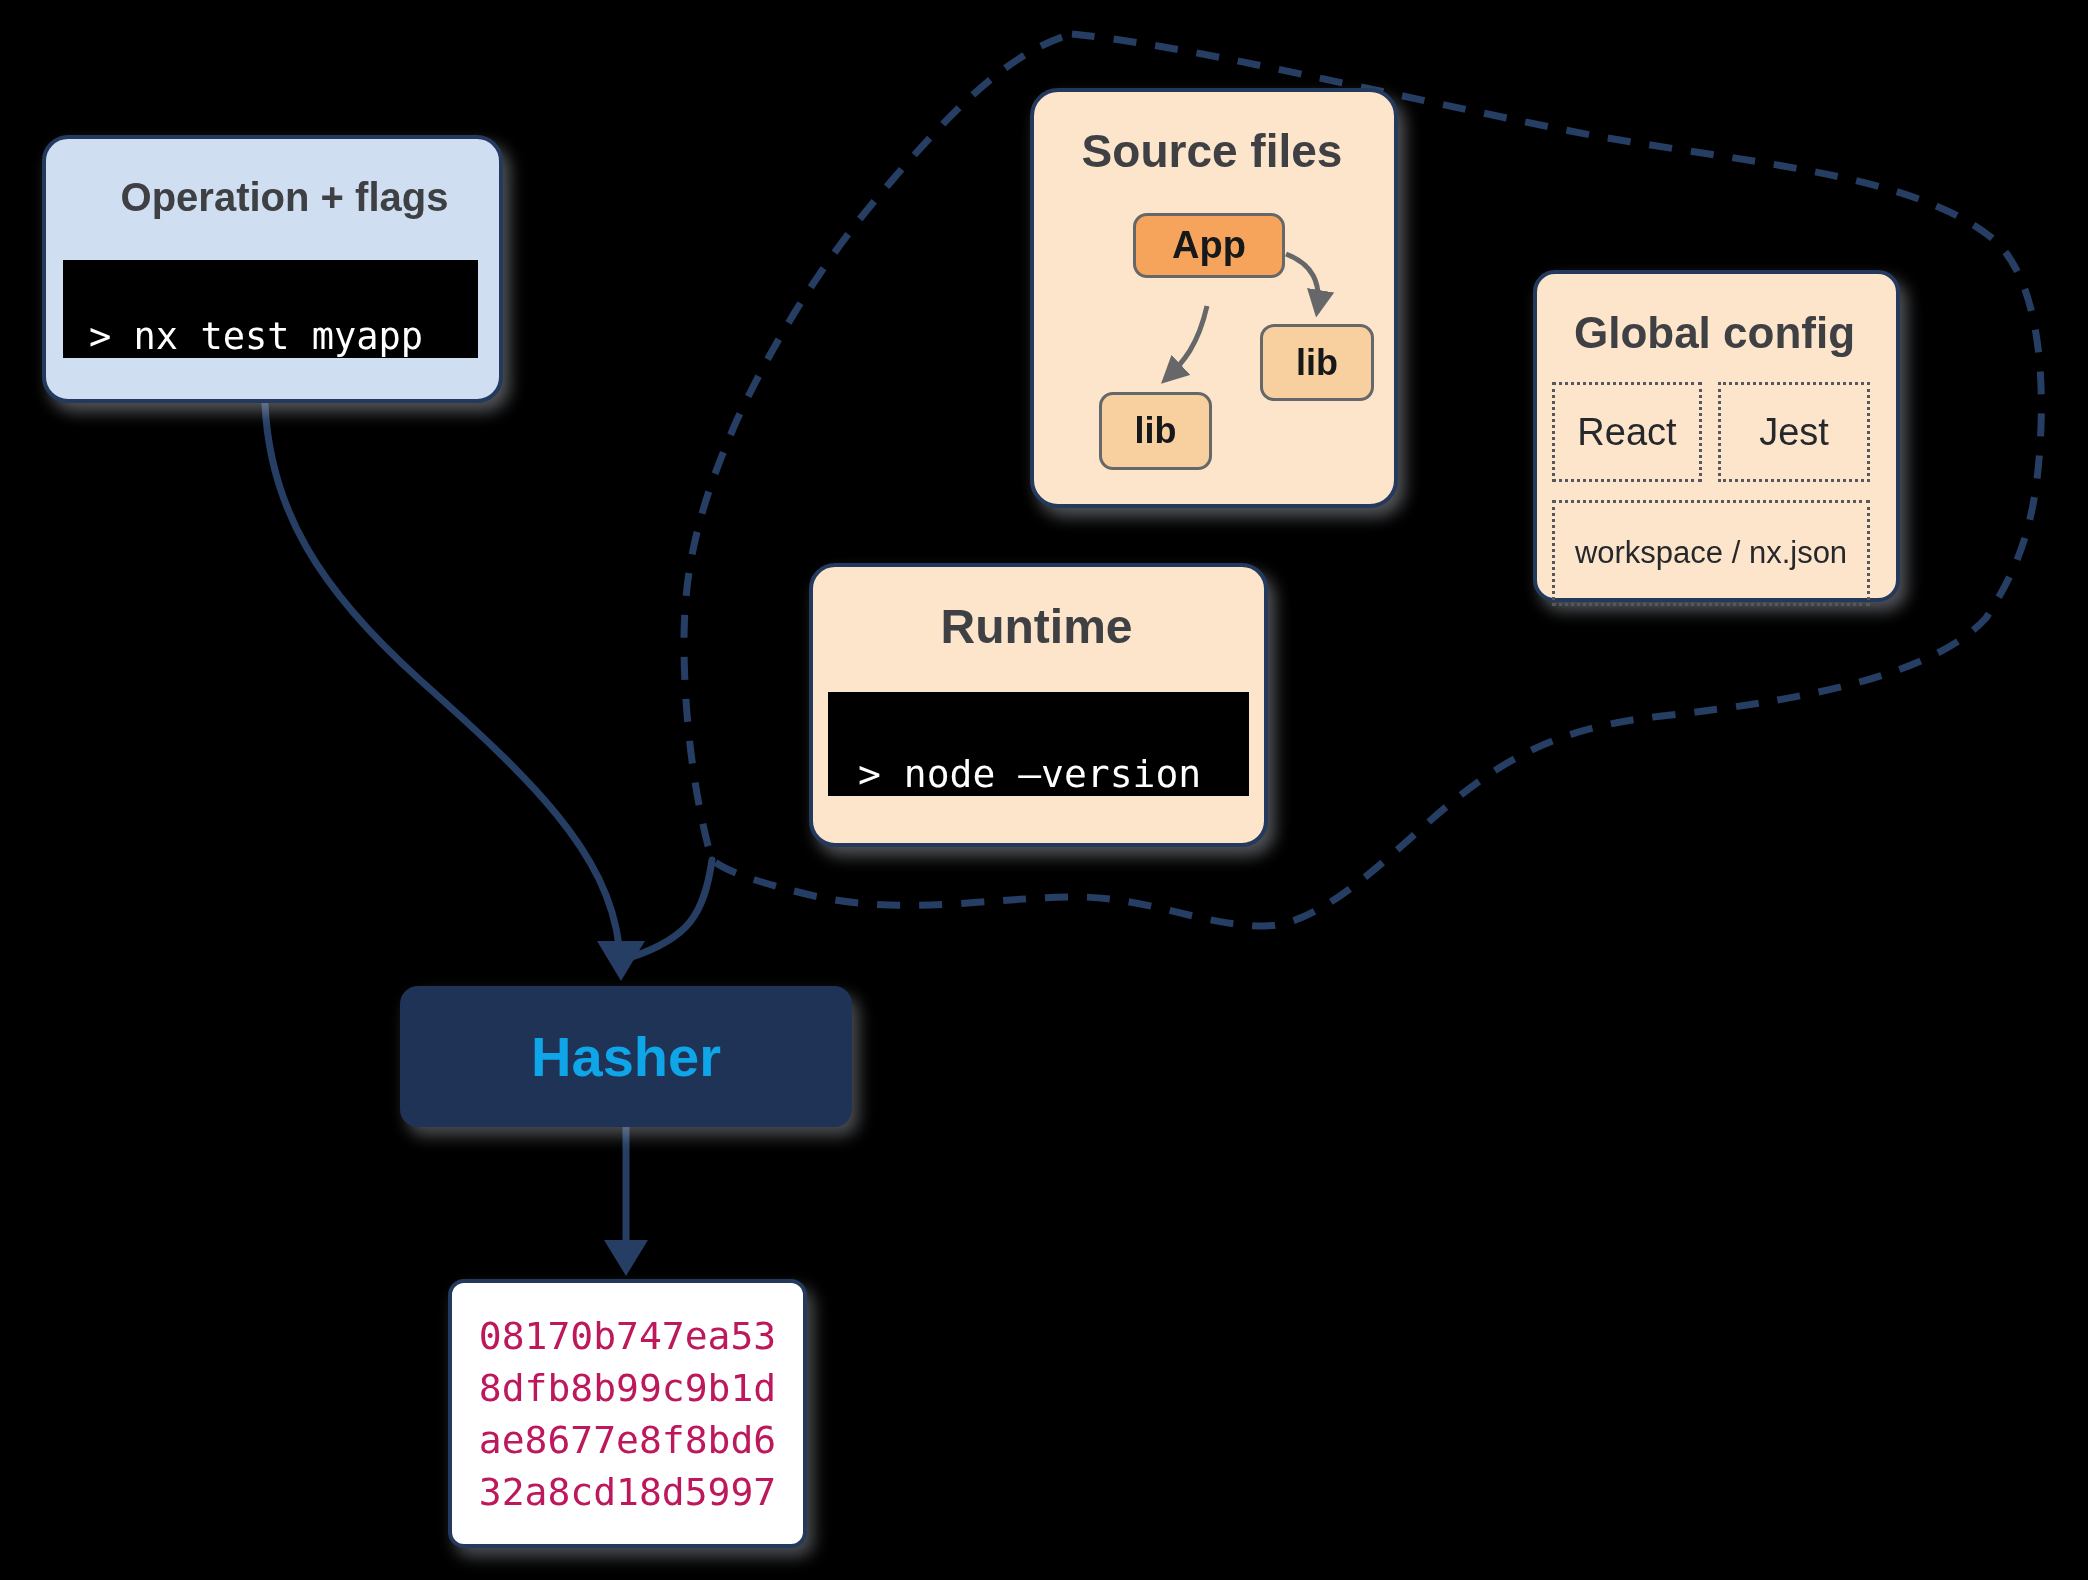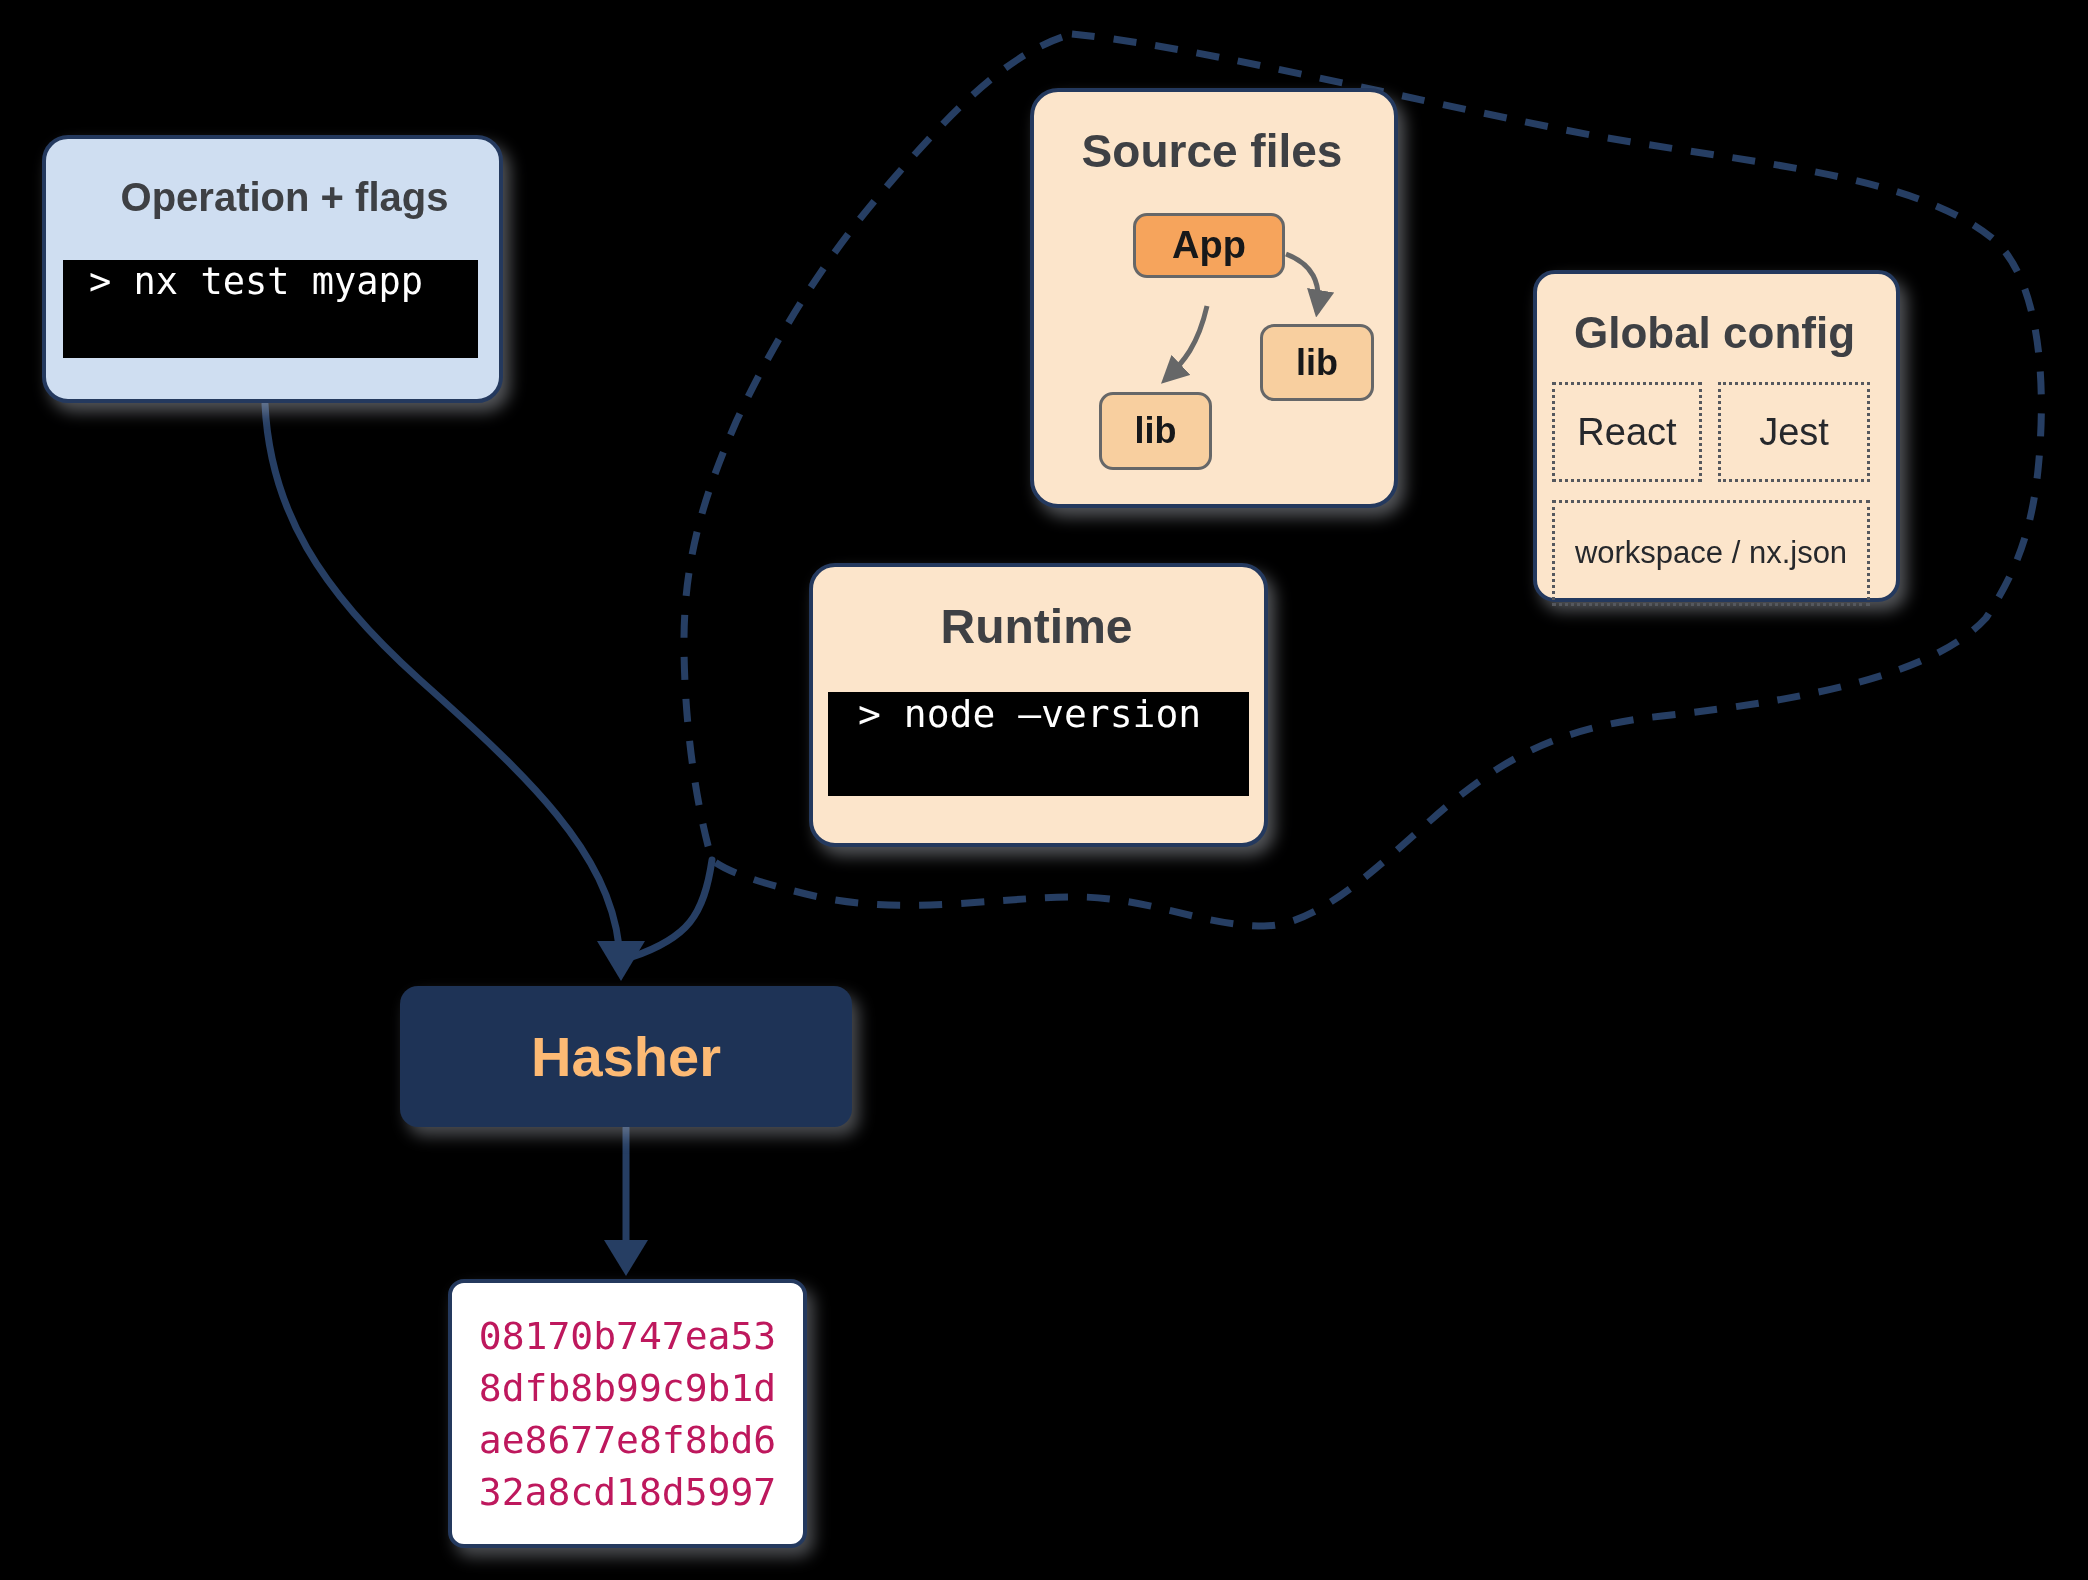--- a/index.html
+++ b/index.html
@@ -31,21 +31,21 @@
     font-weight: bold; color: #3e4044;
   }
   .op .box-title      { top: 36px; font-size: 40px; padding-left: 28px; }
   .src .box-title     { top: 32px; font-size: 46px; }
   .runtime .box-title { top: 32px; font-size: 48px; }
   .global .box-title  { top: 34px; font-size: 44px; }
 
   .terminal {
     position: absolute; background: #000; color: #fff;
     font-family: "DejaVu Sans Mono", monospace;
-    display: flex; align-items: flex-start; white-space: pre;
+    display: flex; align-items: flex-end; white-space: pre;
   }
   .op .terminal      { left: 17px; top: 121px; width: 415px; height: 98px;  font-size: 37px; padding-left: 26px; }
   .runtime .terminal { left: 15px; top: 125px; width: 421px; height: 104px; font-size: 38px; padding-left: 30px; }
 
   .node {
     position: absolute; border: 3px solid #666768; border-radius: 14px;
     display: flex; align-items: center; justify-content: center;
     font-weight: bold; color: #17181a;
   }
   .app       { left: 99px;  top: 121px; width: 152px; height: 65px; background: #f6a45c; font-size: 38px; }
@@ -57,21 +57,21 @@
     position: absolute; border: 3px dotted #55585e;
     display: flex; align-items: center; justify-content: center;
     color: #26282c;
   }
   .react { left: 15px;  top: 108px; width: 150px; height: 100px; font-size: 38px; }
   .jest  { left: 181px; top: 108px; width: 152px; height: 100px; font-size: 38px; }
   .ws    { left: 15px;  top: 226px; width: 318px; height: 106px; font-size: 31px; }
 
   .hasher {
     position: absolute; left: 400px; top: 986px; width: 452px; height: 141px;
-    background: #1e3356; border-radius: 18px; color: #fdba74;
+    background: #1e3356; border-radius: 18px; color: #0ea5e9;
     font-size: 56px; font-weight: bold;
     display: flex; align-items: center; justify-content: center;
     box-shadow: 7px 9px 16px rgba(195,200,210,.38);
   }
   .hash-out {
     position: absolute; left: 448px; top: 1279px; width: 359px; height: 269px;
     background: #fff; border: 4px solid #24395e; border-radius: 16px;
     box-shadow: 7px 9px 16px rgba(195,200,210,.38);
     display: flex; flex-direction: column; justify-content: center; align-items: center;
     font-family: "DejaVu Sans Mono", monospace; font-size: 38px; line-height: 52px; color: #be185d;

